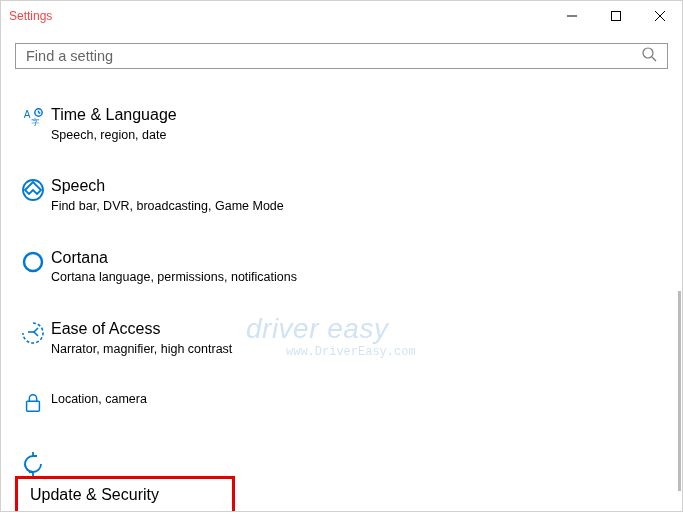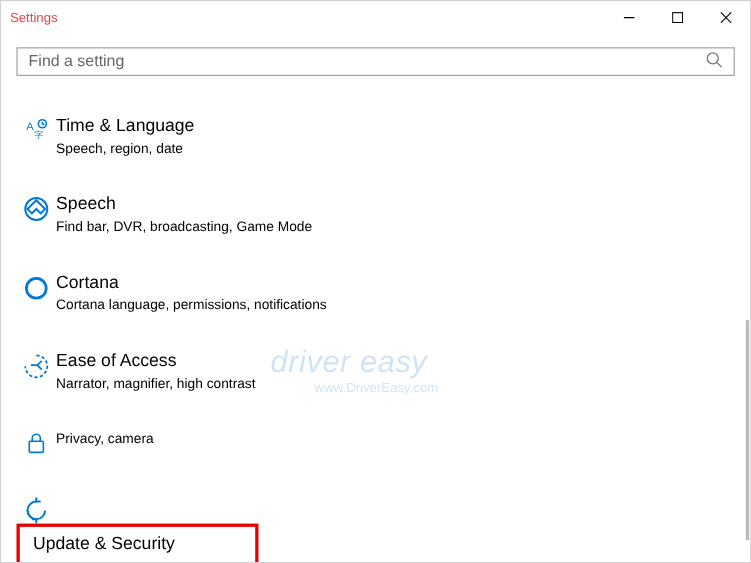--- a/index.html
+++ b/index.html
@@ -117,20 +117,21 @@
     font-size: 28px;
     font-style: italic;
     color: #4a90d9;
     font-weight: 500;
     letter-spacing: 0.5px;
   }
   .watermark .wm2 {
     font-size: 12px;
     color: #4a90d9;
     margin-left: 40px;
+    font-family: Liberation Mono, monospace;
   }
   .scrollbar {
     position: absolute;
     right: 1px;
     top: 290px;
     width: 3px;
     height: 200px;
     background: #bbb;
   }
   .hl-icon-outside {
@@ -236,21 +237,21 @@
     </div>
 
     <div class="item">
       <div class="icon-col">
         <svg width="22" height="22" viewBox="0 0 24 24" fill="none" stroke="#0078d7" stroke-width="1.6">
           <rect x="5" y="10" width="14" height="11" rx="1"></rect>
           <path d="M8 10 V7 a4 4 0 0 1 8 0 V10"></path>
         </svg>
       </div>
       <div class="text-col">
-        <div class="item-desc">Privacy, camera</div>
+        <div class="item-desc">Location, camera</div>
       </div>
     </div>
 
     <div class="hl-wrapper">
       <div class="hl-icon-outside">
         <svg width="24" height="24" viewBox="0 0 24 24" fill="none" stroke="#0078d7" stroke-width="1.8">
           <path d="M20 12 A8 8 0 1 1 12 4"></path>
           <polyline points="12,0 12,4 16,4" fill="none"></polyline>
           <path d="M4 12 A8 8 0 0 1 12 4" stroke-opacity="0"></path>
           <path d="M4 12 a8 8 0 0 0 8 8"></path>

